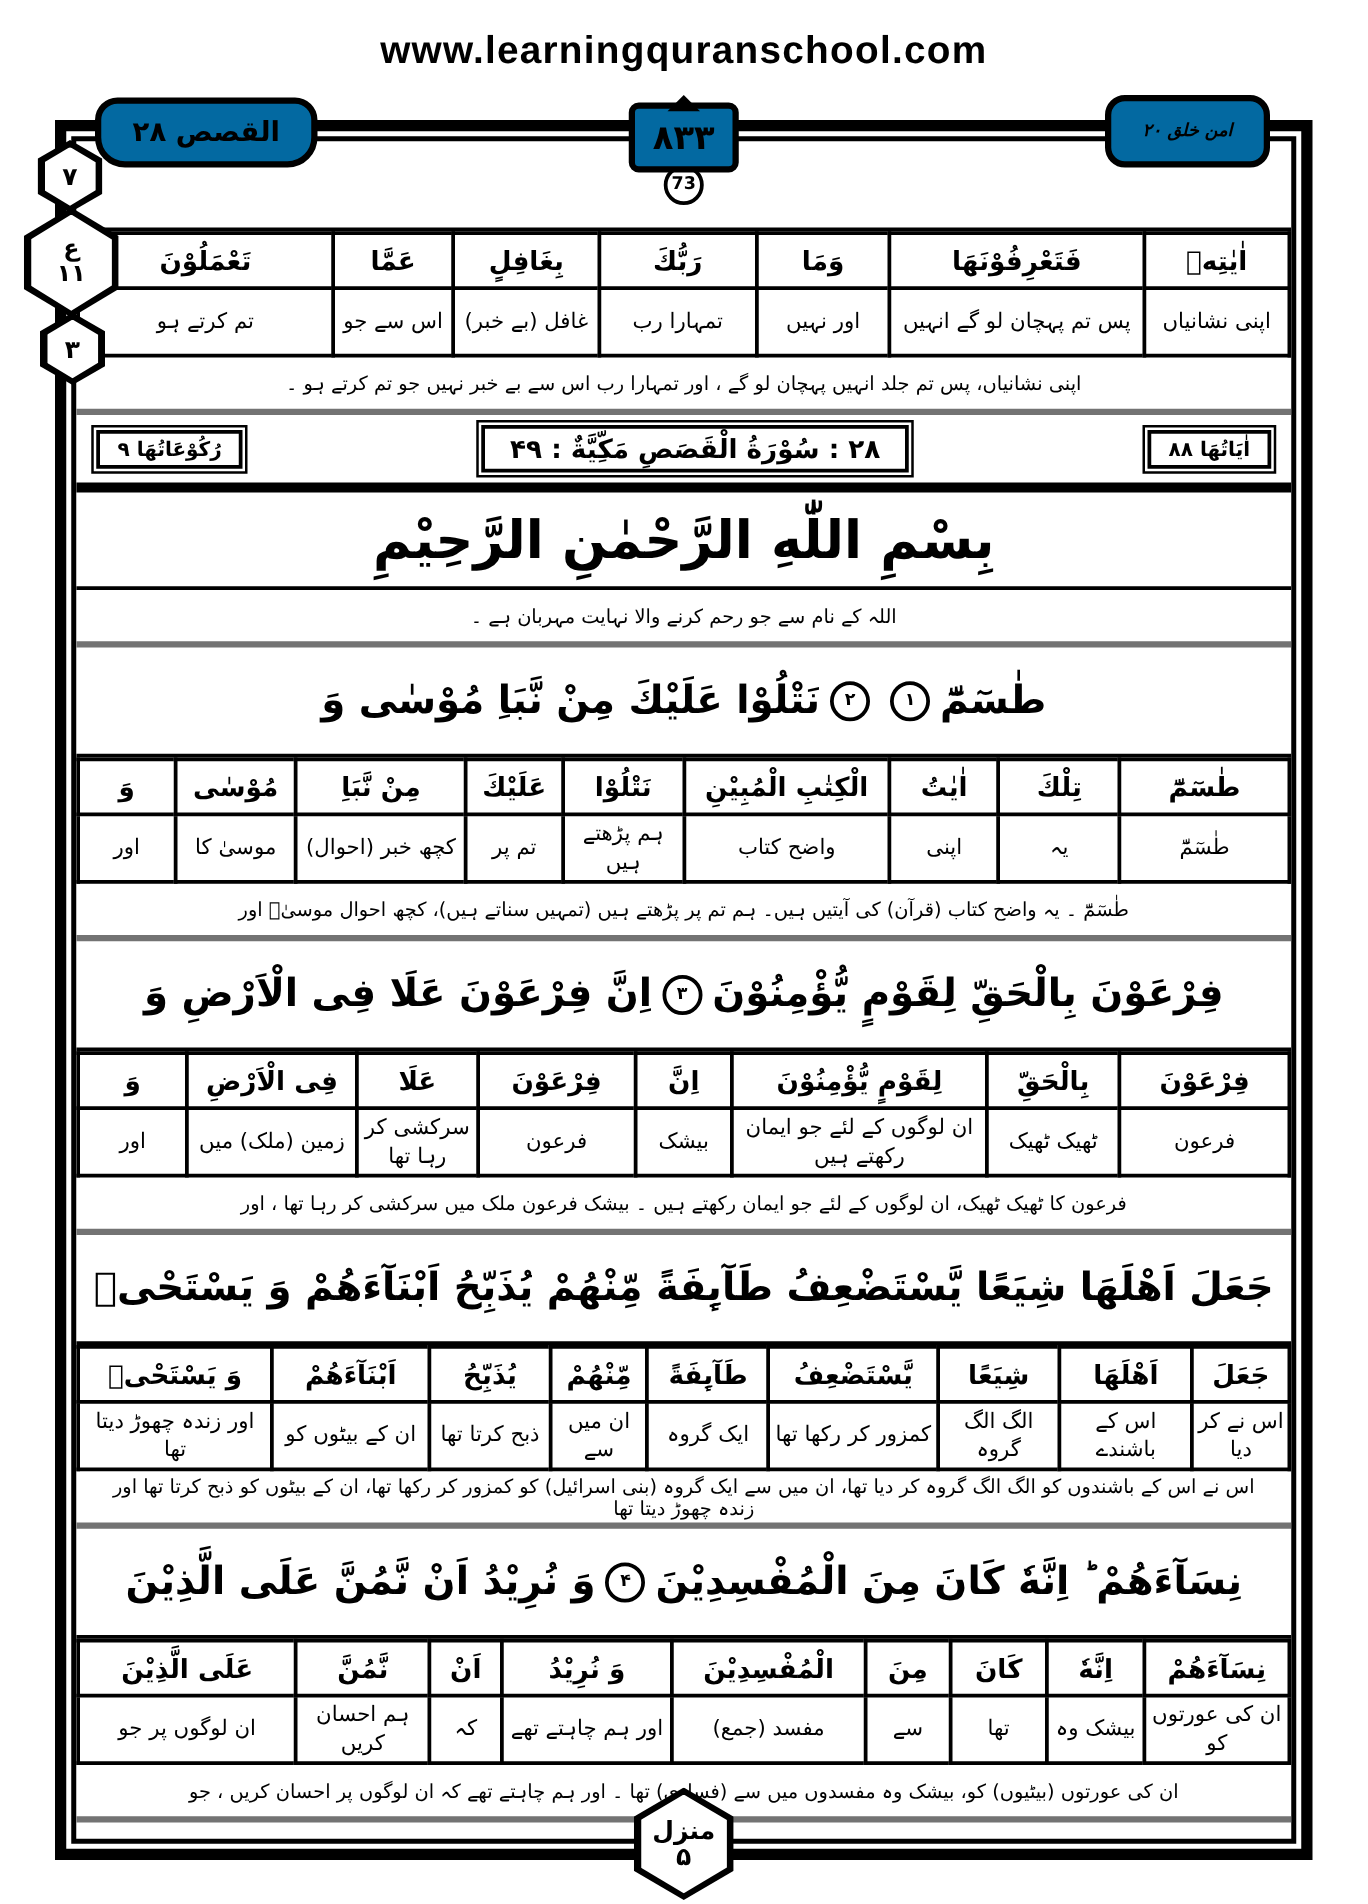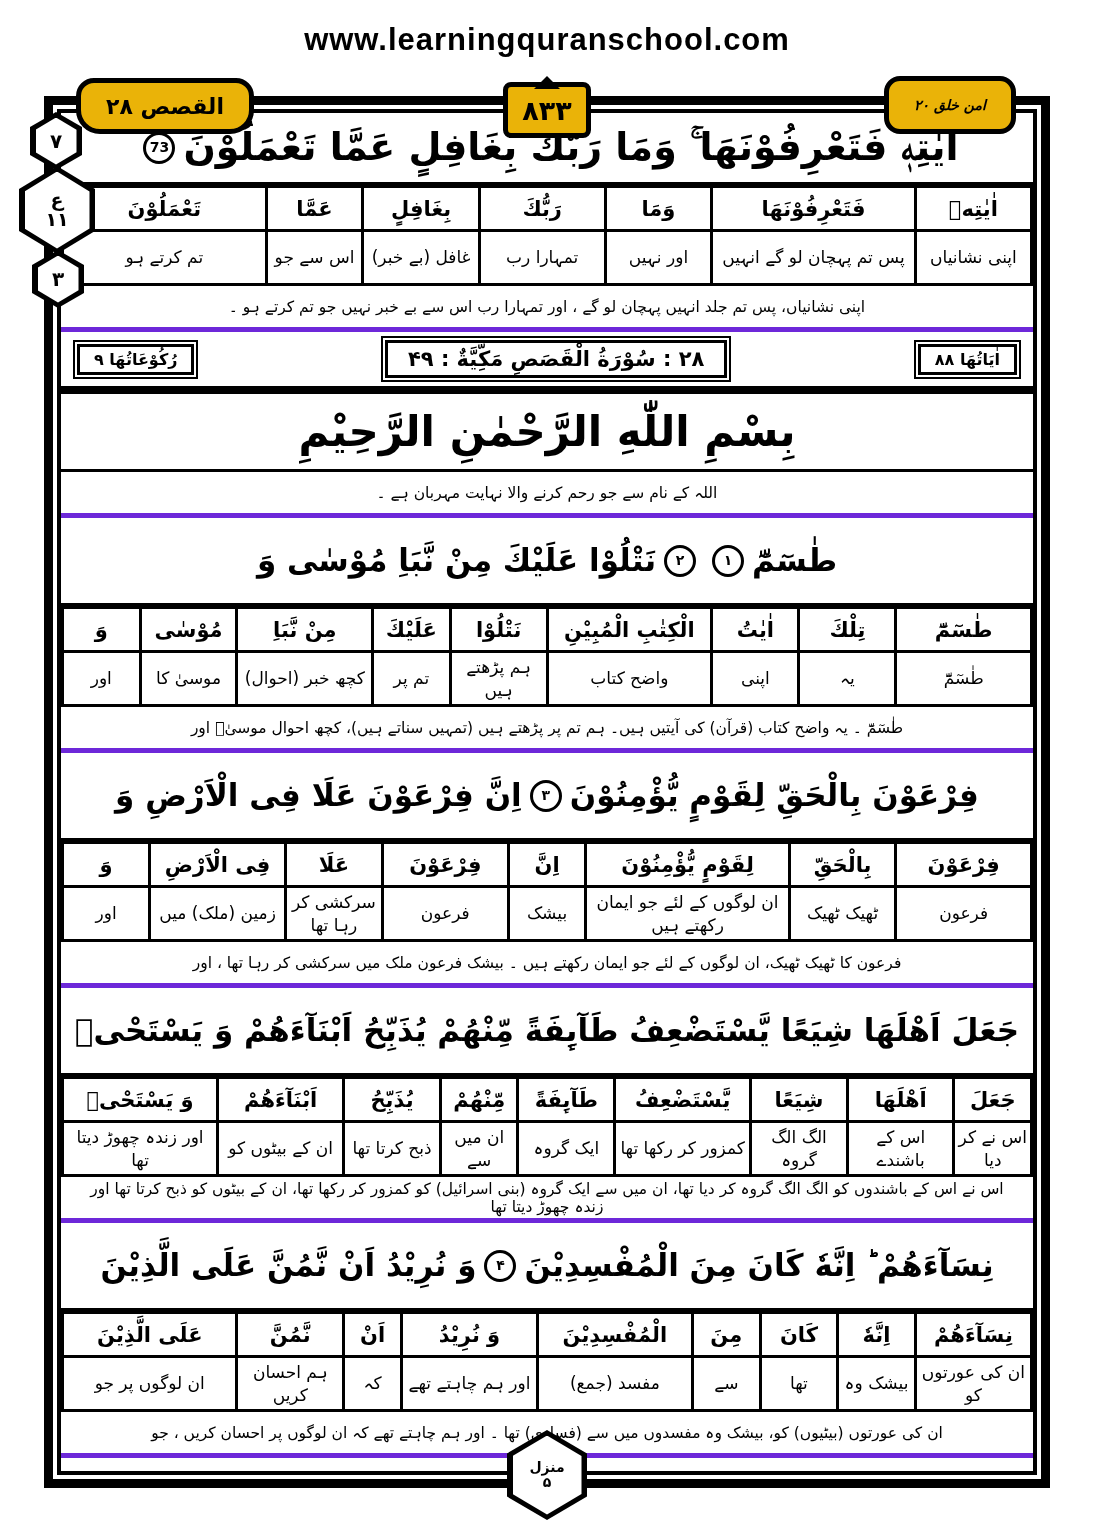--- a/index.html
+++ b/index.html
@@ -9,60 +9,60 @@
   .site-url { position:absolute; top:22px; left:0; width:100%; text-align:center;
     font-family:"Liberation Sans", sans-serif; font-weight:700; font-size:31px; letter-spacing:1px; }
 
   
   .frame { position:absolute; top:96px; left:44px; width:1006px; height:1392px;
     border:9px solid #000; background:#fff; }
   .frame-inner { position:absolute; inset:4px; border:4px solid #000; overflow:hidden;
     display:flex; flex-direction:column; }
 
   
-  .tab { position:absolute; z-index:6; background:#eab308; border:5px solid #000;
+  .tab { position:absolute; z-index:6; background:#0369a1; border:5px solid #000;
     display:flex; align-items:center; justify-content:center; font-weight:bold; direction:rtl; }
   .tab-surah { left:76px; top:78px; width:178px; height:56px; font-size:22px; border-radius:18px 18px 24px 24px; }
   .tab-page  { left:50%; transform:translateX(-50%); top:82px; width:88px; height:56px; font-size:27px; border-radius:8px; }
   .tab-page::before { content:""; position:absolute; top:-24px; left:50%; transform:translateX(-50%);
     border:13px solid transparent; border-bottom:13px solid #000; }
   .tab-juz   { right:78px; top:76px; width:132px; height:58px; font-size:14px; border-radius:16px;font-style:italic; }
 
   
   .hex { position:absolute; z-index:7; background:#000;
     clip-path:polygon(50% 0,100% 26%,100% 74%,50% 100%,0 74%,0 26%);
     display:flex; align-items:center; justify-content:center; }
   .hex-inner { clip-path:polygon(50% 0,100% 26%,100% 74%,50% 100%,0 74%,0 26%);
     background:#fff; width:calc(100% - 11px); height:calc(100% - 11px);
     display:flex; flex-direction:column; align-items:center; justify-content:center;
     font-weight:bold; line-height:1.05; }
   .hex1 { left:30px;  top:112px; width:52px; height:58px; font-size:20px; }
   .hex2 { left:19px;  top:166px; width:76px; height:88px; font-size:19px; }
   .hex3 { left:32px;  top:250px; width:52px; height:58px; font-size:20px; }
   .hex-footer { left:50%; transform:translateX(-50%); top:1430px; width:80px; height:90px; }
-  .hex-footer .hex-inner { font-size:14px; }
+  .hex-footer .hex-inner { font-size:20px; }
 
   
   .verse-line { flex:0 0 auto; border-bottom:3px solid #000; direction:rtl;
     display:flex; align-items:center; justify-content:center; flex-wrap:wrap;
     text-align:center; font-weight:bold; line-height:1.3; padding:2px 14px; }
   .v1 { height:72px; font-size:38px; }
   .vtall { height:88px; font-size:31px; }
 
   .medallion { display:inline-flex; align-items:center; justify-content:center;
     width:32px; height:32px; border:3px solid #000; border-radius:50%;
     font-size:14px; font-weight:bold; margin:0 8px; flex:0 0 auto; }
 
   .word-table { width:100%; border-collapse:collapse; direction:rtl; table-layout:fixed; flex:0 0 auto; }
   .word-table td { border:3px solid #000; text-align:center; vertical-align:middle;
     padding:1px 3px; overflow:hidden; }
   .word-table tr.ar td { height:44px; font-size:21px; font-weight:bold; }
   .word-table tr.ur td { height:54px; font-size:17px; line-height:1.3; }
 
-  .running { flex:0 0 auto; height:46px; border-bottom:5px solid #6d28d9; direction:rtl;
+  .running { flex:0 0 auto; height:46px; border-bottom:5px solid #737373; direction:rtl;
     display:flex; align-items:center; justify-content:center; text-align:center;
     font-size:15.5px; padding:2px 16px; }
 
   .surah-band { flex:0 0 auto; height:62px; border-bottom:8px solid #000; direction:rtl;
     display:flex; align-items:center; justify-content:space-between; padding:6px 16px; }
   .band-box { background:#fff; border:3px solid #000; box-shadow:0 0 0 2px #fff, 0 0 0 4px #000;
     padding:3px 14px; font-weight:bold; font-size:16px; direction:rtl; }
   .band-title { font-size:21px; padding:4px 20px; }
 
   .bismillah { flex:0 0 auto; height:78px; display:flex; align-items:center; justify-content:center;
@@ -98,21 +98,20 @@
     <div class="hex-inner">
       <span>منزل</span>
       <span>۵</span>
     </div>
   </div>
 
 <div class="frame">
 <div class="frame-inner">
 
   <div class="verse-line v1">
-    <span>اٰیٰتِهٖ فَتَعْرِفُوْنَهَا ۚ وَمَا رَبُّكَ بِغَافِلٍ عَمَّا تَعْمَلُوْنَ</span>
     <span class="medallion">73</span>
   </div>
 
   <table class="word-table">
     <colgroup>
           <col style="width:12%">
           <col style="width:21%">
           <col style="width:11%">
           <col style="width:13%">
           <col style="width:12%">

